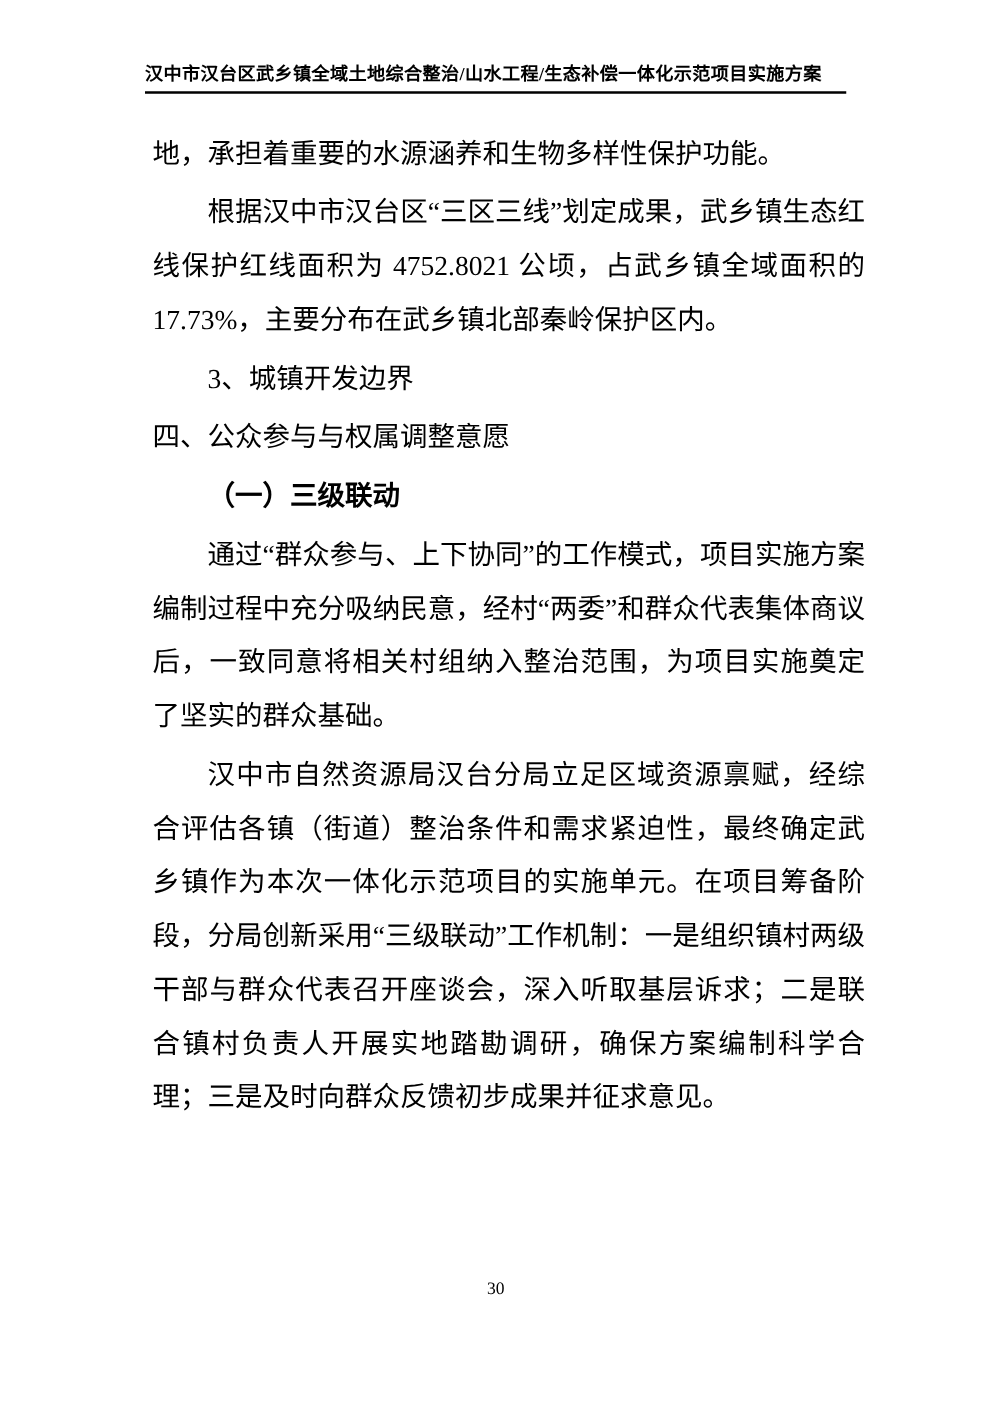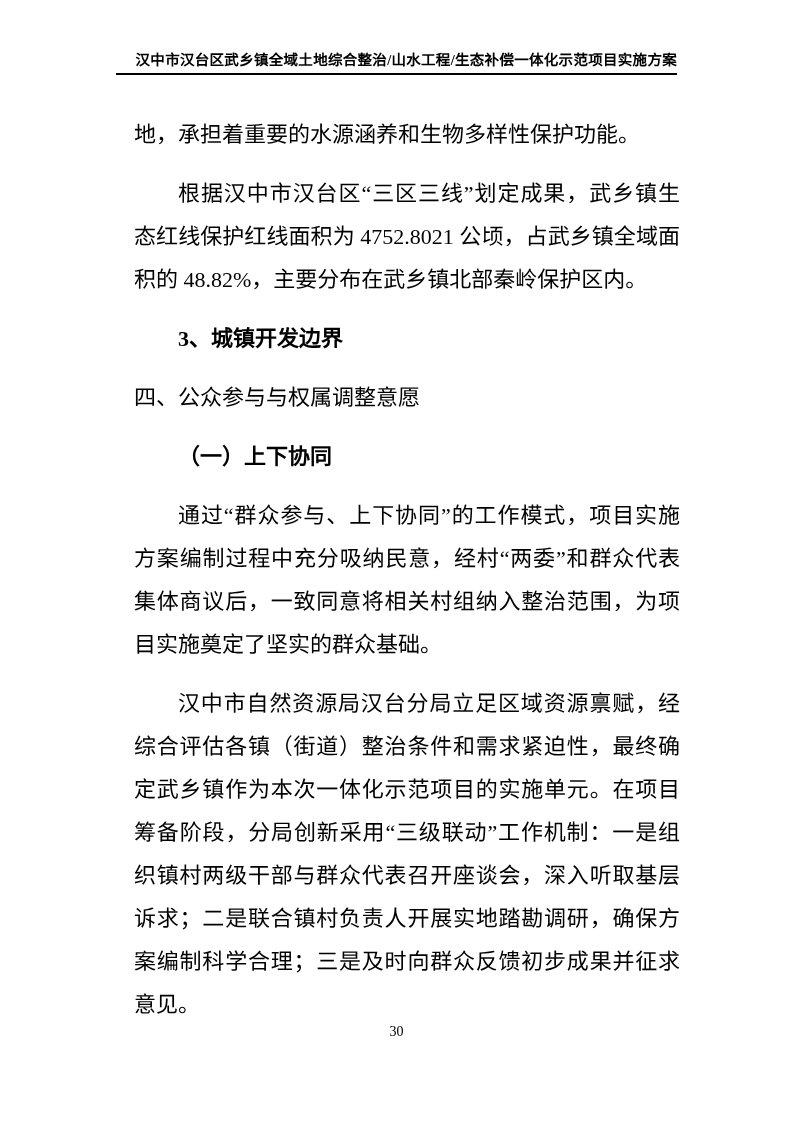--- a/index.html
+++ b/index.html
@@ -15,51 +15,51 @@
     color: #000000;
     font-family: "Liberation Serif", "DejaVu Serif", serif;
     overflow: hidden;
   }
   
   .doc-header {
     position: absolute;
     top: 50px;
     left: 116px;
     width: 561px;
-    text-align: right;
+    text-align: left;
     font-weight: 700;
     font-size: 14.5px;
     line-height: 20px;
     letter-spacing: 0.3px;
     padding-bottom: 3px;
     border-bottom: 2px solid #000000;
     white-space: nowrap;
   }
   
   .doc-body {
     position: absolute;
     top: 97px;
     left: 118px;
     width: 578px;
     font-size: 22px;
     line-height: 43px;
     text-align: justify;
     text-justify: inter-character;
   }
   .doc-body p, .doc-body h1, .doc-body h2, .doc-body h3 {
-    margin: 16px;
+    margin: 4px;
     padding: 0;
     font-size: 22px;
     line-height: 43px;
   }
   .para        { text-indent: 2em; font-weight: 400; }
   .para-cont   { text-indent: 0;   font-weight: 400; }
   .head-l1     { text-indent: 0;   font-weight: 400; }
   .head-l2     { text-indent: 2em; font-weight: 700; }
-  .head-l3     { text-indent: 2em; font-weight: 700; }
+  .head-l3     { text-indent: 2em; font-weight: 400; }
   
   .doc-footer {
     position: absolute;
     top: 1022px;
     left: 0;
     width: 793px;
     text-align: center;
     font-size: 14px;
     line-height: 20px;
   }
@@ -70,28 +70,28 @@
 <div class="page">
 
   <header class="doc-header">
     <span>汉中市汉台区武乡镇全域土地综合整治/山水工程/生态补偿一体化示范项目实施方案</span>
   </header>
 
   <main class="doc-body">
 
     <p class="para-cont">地，承担着重要的水源涵养和生物多样性保护功能。</p>
 
-    <p class="para">根据汉中市汉台区“三区三线”划定成果，武乡镇生态红线保护红线面积为 4752.8021 公顷，占武乡镇全域面积的 48.82%，主要分布在武乡镇北部秦岭保护区内。</p>
+    <p class="para">根据汉中市汉台区“三区三线”划定成果，武乡镇生态红线保护红线面积为 4752.8021 公顷，占武乡镇全域面积的 17.73%，主要分布在武乡镇北部秦岭保护区内。</p>
 
     <h3 class="head-l3">3、城镇开发边界</h3>
 
 
     <h1 class="head-l1">四、公众参与与权属调整意愿</h1>
 
-    <h2 class="head-l2">（一）上下协同</h2>
+    <h2 class="head-l2">（一）三级联动</h2>
 
     <p class="para">通过“群众参与、上下协同”的工作模式，项目实施方案编制过程中充分吸纳民意，经村“两委”和群众代表集体商议后，一致同意将相关村组纳入整治范围，为项目实施奠定了坚实的群众基础。</p>
 
     <p class="para">汉中市自然资源局汉台分局立足区域资源禀赋，经综合评估各镇（街道）整治条件和需求紧迫性，最终确定武乡镇作为本次一体化示范项目的实施单元。在项目筹备阶段，分局创新采用“三级联动”工作机制：一是组织镇村两级干部与群众代表召开座谈会，深入听取基层诉求；二是联合镇村负责人开展实地踏勘调研，确保方案编制科学合理；三是及时向群众反馈初步成果并征求意见。</p>
 
   </main>
 
   <footer class="doc-footer">
     <span>30</span>
   </footer>

